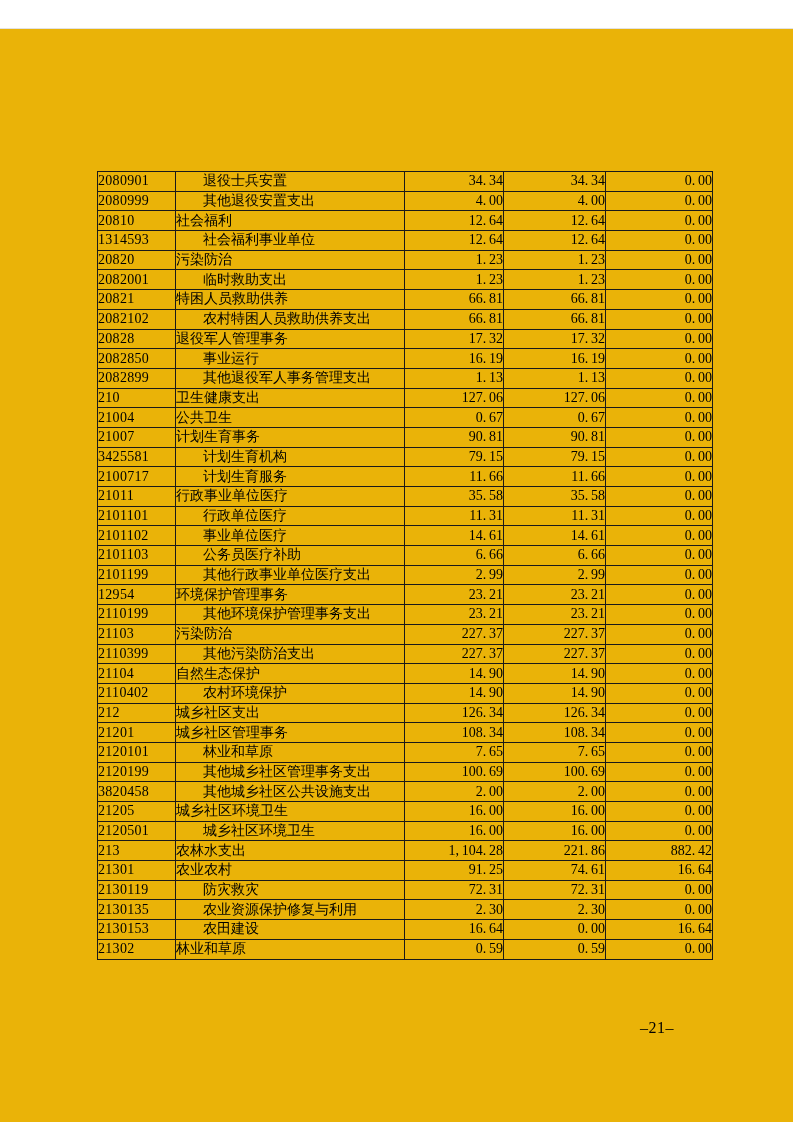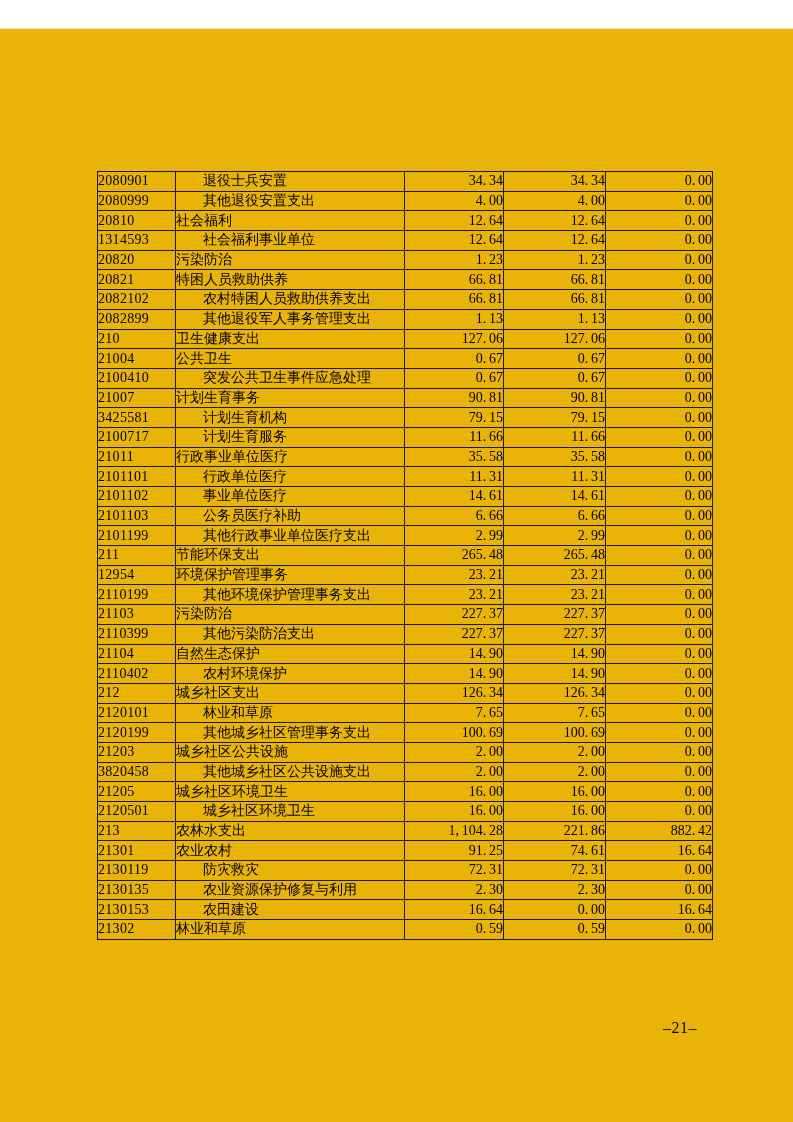--- a/index.html
+++ b/index.html
@@ -39,21 +39,20 @@
     vertical-align: middle;
   }
   td.code { padding-left: 6px; letter-spacing: 0.3px; }
   td.name { padding-left: 8px; font-family: Liberation Mono, monospace; }
   td.name.indent { padding-left: 27px; }
   td.amt  { text-align: right; padding-right: 9px; }
   .page-number {
     position: absolute;
     left: 640px; top: 991px;
     width: 80px;
-    text-align: center;
     font-size: 16px;
     letter-spacing: 0.5px;
   }
 </style>
 </head>
 <body>
 
 <div class="page">
   <div class="top-edge"></div>
 
@@ -95,34 +94,55 @@
           <td class="amt">0. 00</td>
         </tr>
         <tr>
           <td class="code">20820</td>
           <td class="name">污染防治</td>
           <td class="amt">1. 23</td>
           <td class="amt">1. 23</td>
           <td class="amt">0. 00</td>
         </tr>
         <tr>
+          <td class="code">2082001</td>
+          <td class="name indent">临时救助支出</td>
+          <td class="amt">1. 23</td>
+          <td class="amt">1. 23</td>
+          <td class="amt">0. 00</td>
+        </tr>
+        <tr>
           <td class="code">20821</td>
           <td class="name">特困人员救助供养</td>
           <td class="amt">66. 81</td>
           <td class="amt">66. 81</td>
           <td class="amt">0. 00</td>
         </tr>
         <tr>
           <td class="code">2082102</td>
           <td class="name indent">农村特困人员救助供养支出</td>
           <td class="amt">66. 81</td>
           <td class="amt">66. 81</td>
           <td class="amt">0. 00</td>
         </tr>
         <tr>
+          <td class="code">20828</td>
+          <td class="name">退役军人管理事务</td>
+          <td class="amt">17. 32</td>
+          <td class="amt">17. 32</td>
+          <td class="amt">0. 00</td>
+        </tr>
+        <tr>
+          <td class="code">2082850</td>
+          <td class="name indent">事业运行</td>
+          <td class="amt">16. 19</td>
+          <td class="amt">16. 19</td>
+          <td class="amt">0. 00</td>
+        </tr>
+        <tr>
           <td class="code">2082899</td>
           <td class="name indent">其他退役军人事务管理支出</td>
           <td class="amt">1. 13</td>
           <td class="amt">1. 13</td>
           <td class="amt">0. 00</td>
         </tr>
         <tr>
           <td class="code">210</td>
           <td class="name">卫生健康支出</td>
           <td class="amt">127. 06</td>
@@ -130,27 +150,20 @@
           <td class="amt">0. 00</td>
         </tr>
         <tr>
           <td class="code">21004</td>
           <td class="name">公共卫生</td>
           <td class="amt">0. 67</td>
           <td class="amt">0. 67</td>
           <td class="amt">0. 00</td>
         </tr>
         <tr>
-          <td class="code">2100410</td>
-          <td class="name indent">突发公共卫生事件应急处理</td>
-          <td class="amt">0. 67</td>
-          <td class="amt">0. 67</td>
-          <td class="amt">0. 00</td>
-        </tr>
-        <tr>
           <td class="code">21007</td>
           <td class="name">计划生育事务</td>
           <td class="amt">90. 81</td>
           <td class="amt">90. 81</td>
           <td class="amt">0. 00</td>
         </tr>
         <tr>
           <td class="code">3425581</td>
           <td class="name indent">计划生育机构</td>
           <td class="amt">79. 15</td>
@@ -193,27 +206,20 @@
           <td class="amt">0. 00</td>
         </tr>
         <tr>
           <td class="code">2101199</td>
           <td class="name indent">其他行政事业单位医疗支出</td>
           <td class="amt">2. 99</td>
           <td class="amt">2. 99</td>
           <td class="amt">0. 00</td>
         </tr>
         <tr>
-          <td class="code">211</td>
-          <td class="name">节能环保支出</td>
-          <td class="amt">265. 48</td>
-          <td class="amt">265. 48</td>
-          <td class="amt">0. 00</td>
-        </tr>
-        <tr>
           <td class="code">12954</td>
           <td class="name">环境保护管理事务</td>
           <td class="amt">23. 21</td>
           <td class="amt">23. 21</td>
           <td class="amt">0. 00</td>
         </tr>
         <tr>
           <td class="code">2110199</td>
           <td class="name indent">其他环境保护管理事务支出</td>
           <td class="amt">23. 21</td>
@@ -249,38 +255,38 @@
           <td class="amt">0. 00</td>
         </tr>
         <tr>
           <td class="code">212</td>
           <td class="name">城乡社区支出</td>
           <td class="amt">126. 34</td>
           <td class="amt">126. 34</td>
           <td class="amt">0. 00</td>
         </tr>
         <tr>
+          <td class="code">21201</td>
+          <td class="name">城乡社区管理事务</td>
+          <td class="amt">108. 34</td>
+          <td class="amt">108. 34</td>
+          <td class="amt">0. 00</td>
+        </tr>
+        <tr>
           <td class="code">2120101</td>
           <td class="name indent">林业和草原</td>
           <td class="amt">7. 65</td>
           <td class="amt">7. 65</td>
           <td class="amt">0. 00</td>
         </tr>
         <tr>
           <td class="code">2120199</td>
           <td class="name indent">其他城乡社区管理事务支出</td>
           <td class="amt">100. 69</td>
           <td class="amt">100. 69</td>
-          <td class="amt">0. 00</td>
-        </tr>
-        <tr>
-          <td class="code">21203</td>
-          <td class="name">城乡社区公共设施</td>
-          <td class="amt">2. 00</td>
-          <td class="amt">2. 00</td>
           <td class="amt">0. 00</td>
         </tr>
         <tr>
           <td class="code">3820458</td>
           <td class="name indent">其他城乡社区公共设施支出</td>
           <td class="amt">2. 00</td>
           <td class="amt">2. 00</td>
           <td class="amt">0. 00</td>
         </tr>
         <tr>

